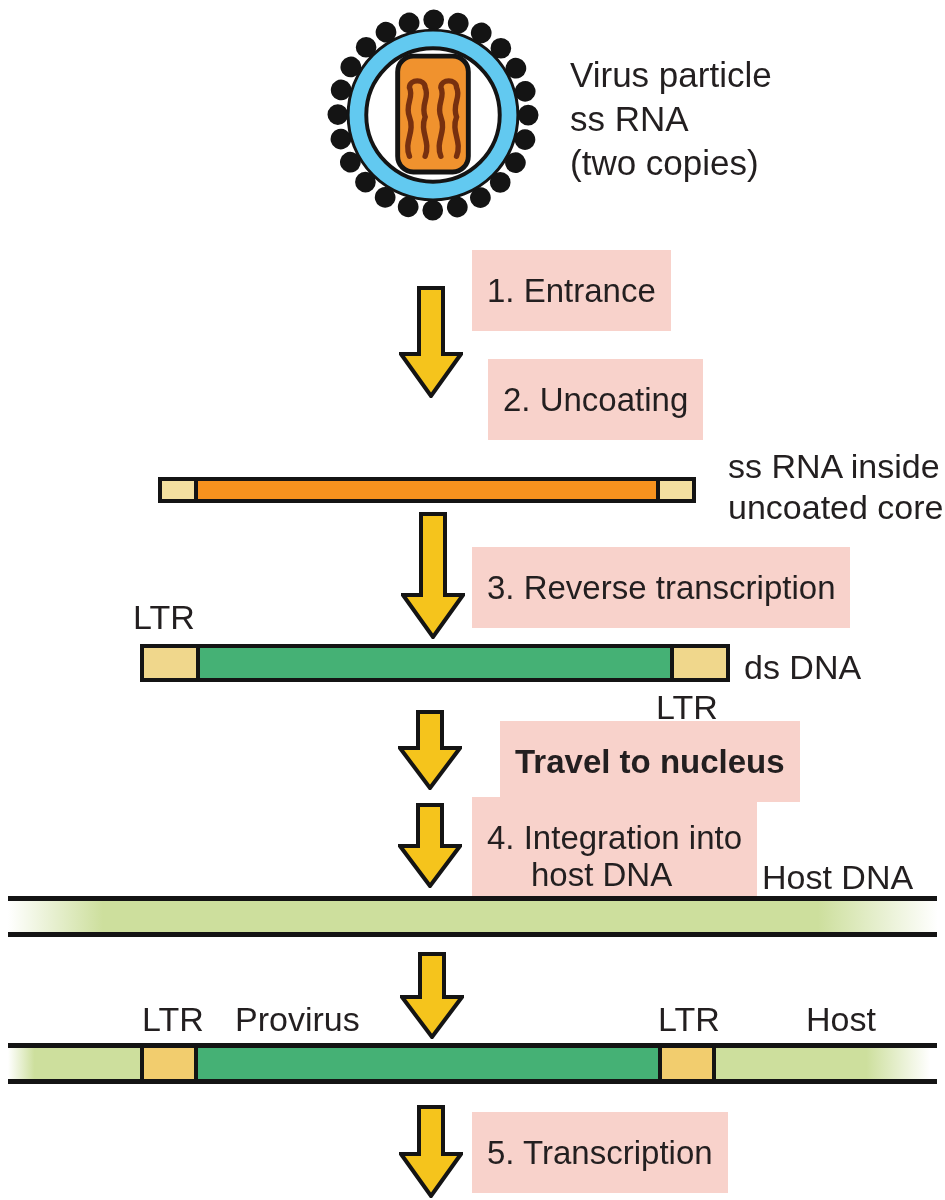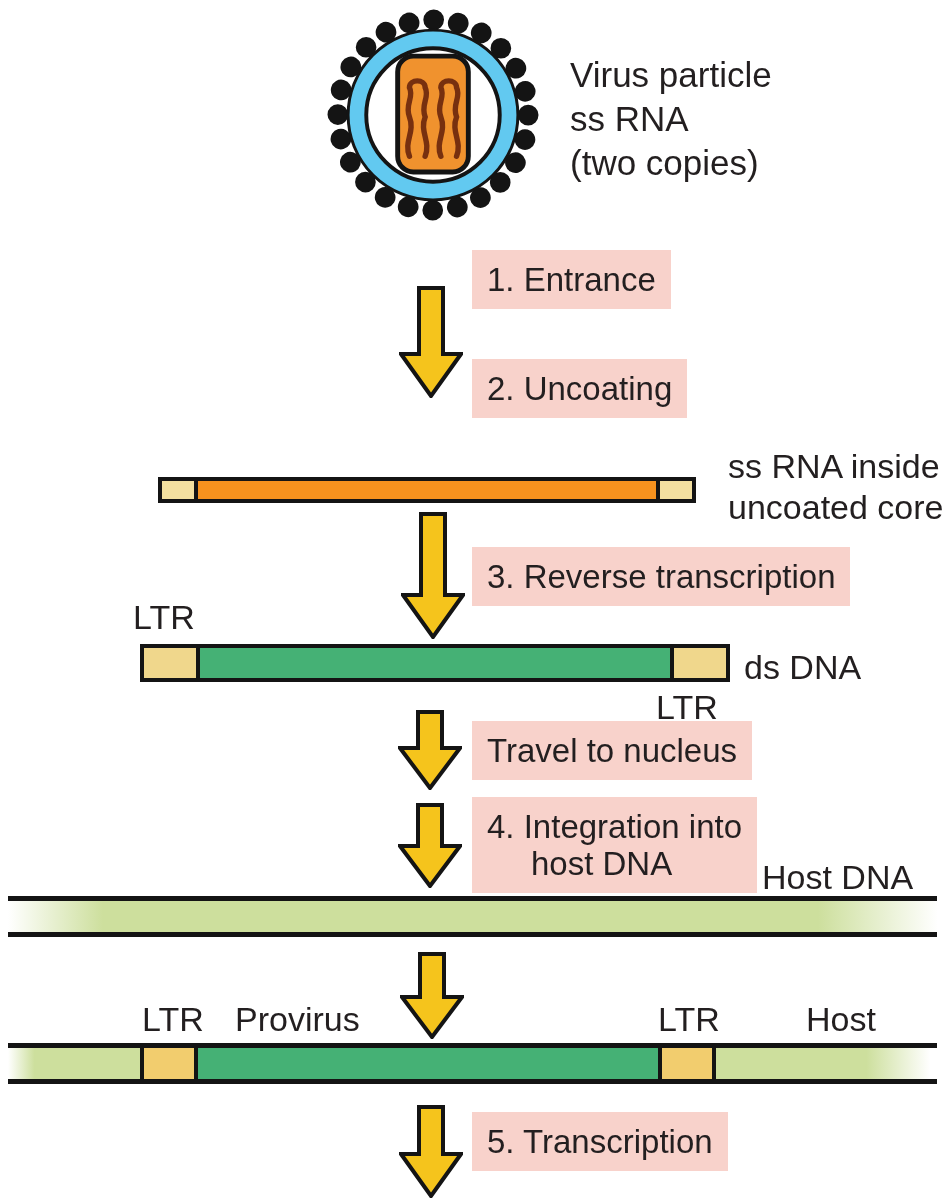--- a/index.html
+++ b/index.html
@@ -15,21 +15,21 @@
   
   .caption { font-size:35px; line-height:44px; letter-spacing:0; }
   .note    { font-size:34px; line-height:41px; }
   .tag     { font-size:34px; line-height:38px; white-space:nowrap; }
 
   
   .step-label {
     position:absolute;
     background:var(--label-bg,#f8d2cb);
     font-size:33px; line-height:37px;
-    padding:11px 15px;
+    padding:22px 15px;
     white-space:nowrap;
   }
   .step-label .indent2 { margin-left:44px; }
 
   
   .arrow polygon {
     fill:var(--arrow-yellow,#f5c41c);
     stroke:var(--outline,#141414);
     stroke-width:4;
     stroke-linejoin:miter;
@@ -111,21 +111,21 @@
   </div>
 
   <svg class="abs arrow" style="left:399px; top:286px;" width="64" height="112" viewBox="0 0 64 112">
     <polygon points="20,2 44,2 44,68 62,68 32,110 2,68 20,68"></polygon>
   </svg>
 
   <div class="step-label" style="left:472px; top:250px;">
     <span>1. Entrance</span>
   </div>
 
-  <div class="step-label" style="left:472px; top:359px;">
+  <div class="step-label" style="left:488px; top:359px;">
     <span>2. Uncoating</span>
   </div>
 
   <div class="bar" style="left:158px; top:477px; width:538px; height:26px;">
     <div class="seg ssrna-cap ssrna-capL"></div>
     <div class="seg ssrna-mid"></div>
     <div class="seg ssrna-cap ssrna-capR"></div>
   </div>
 
   <div class="abs note" style="left:728px; top:446px;">
@@ -156,21 +156,21 @@
   </div>
 
   <div class="abs tag" style="left:656px; top:688px;">
     <span>LTR</span>
   </div>
 
   <svg class="abs arrow" style="left:398px; top:710px;" width="64" height="80" viewBox="0 0 64 80">
     <polygon points="20,2 44,2 44,38 62,38 32,78 2,38 20,38"></polygon>
   </svg>
 
-  <div class="step-label" style="left:472px; top:721px;">
+  <div class="step-label" style="left:500px; top:721px;font-weight:bold;">
     <span>Travel to nucleus</span>
   </div>
 
   <svg class="abs arrow" style="left:398px; top:803px;" width="64" height="85" viewBox="0 0 64 85">
     <polygon points="20,2 44,2 44,43 62,43 32,83 2,43 20,43"></polygon>
   </svg>
 
   <div class="step-label" style="left:472px; top:797px;">
     <div>4. Integration into</div>
     <div class="indent2">host DNA</div>

